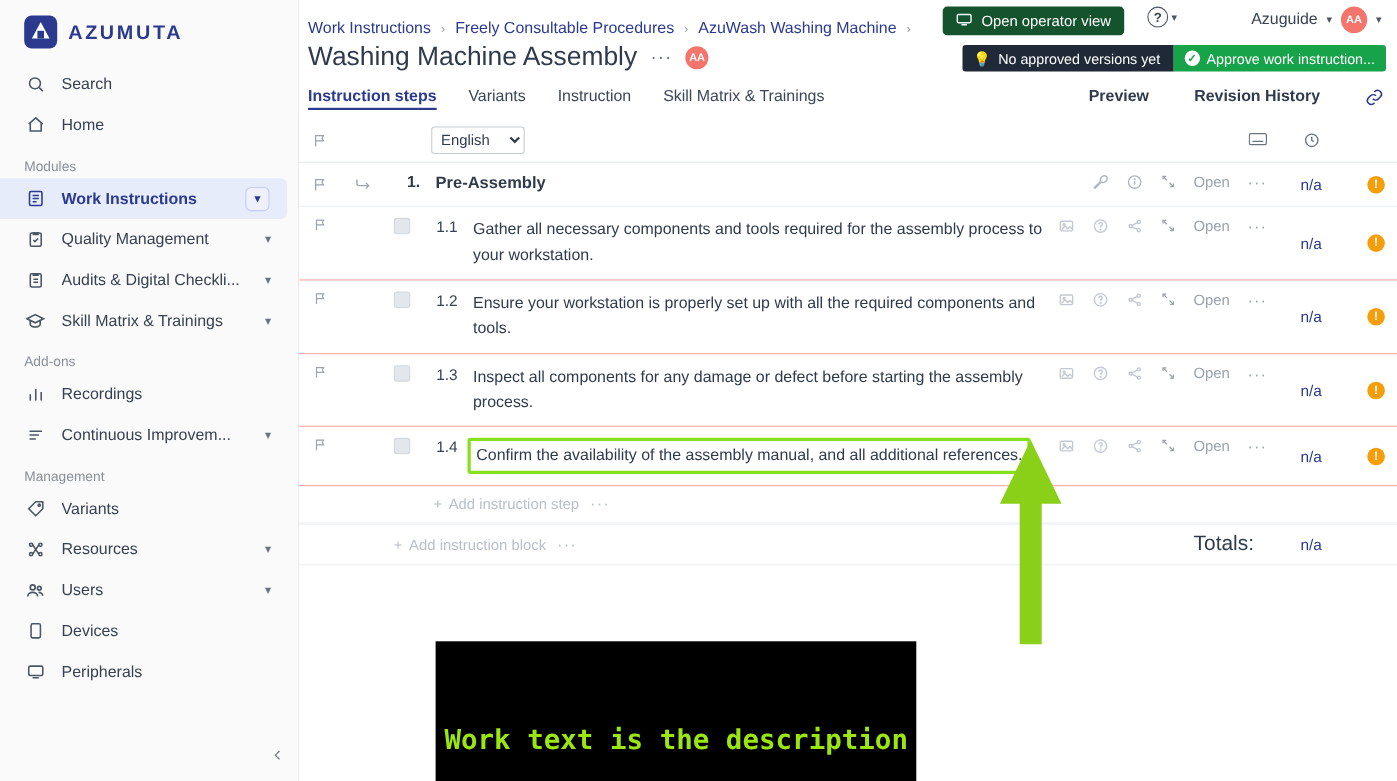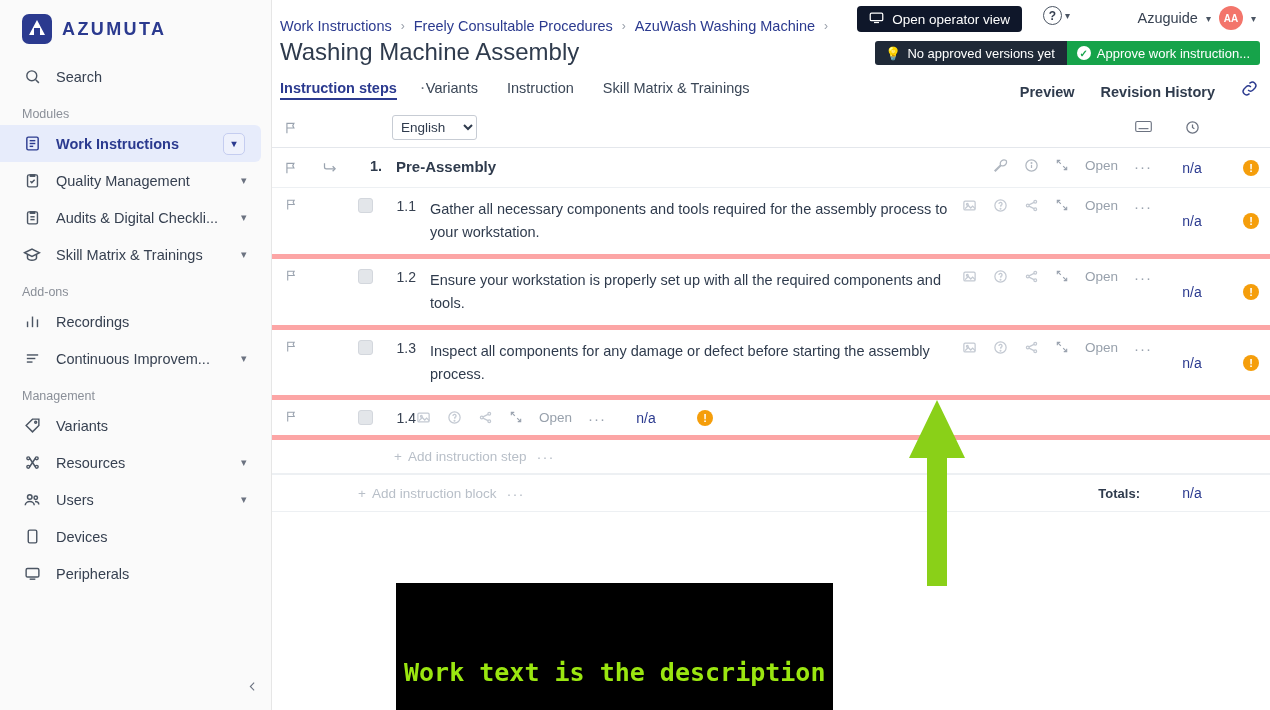--- a/index.html
+++ b/index.html
@@ -100,21 +100,21 @@
   .dots { color: #6b7280; font-size: 17px; letter-spacing: 1px; cursor: pointer; }
   .avatar-sm {
     width: 21px; height: 21px; border-radius: 50%;
     background: #f3756b; color: #fff; font-size: 10px; font-weight: 700;
     display: flex; align-items: center; justify-content: center;
   }
 
   
   .operator-view {
     position: absolute; right: 248px; top: 6px;
-    height: 26px; background: #0f172a; color: #fff;
+    height: 26px; background: #14532d; color: #fff;
     border-radius: 4px; display: flex; align-items: center; gap: 8px;
     padding: 0 12px; font-size: 13.5px; cursor: pointer;
   }
   .help-btn {
     position: absolute; right: 200px; top: 6px;
     display: flex; align-items: center; gap: 3px;
     color: #374151; font-size: 14px; cursor: pointer;
   }
   .help-circle {
     width: 19px; height: 19px; border-radius: 50%;
@@ -150,31 +150,31 @@
 
   
   .tabs {
     position: absolute; left: 288px; top: 80px; right: 0; height: 33px;
     display: flex; align-items: flex-start; gap: 29px;
     font-size: 14.5px;
   }
   .tab { color: #3b4757; padding-bottom: 2px; cursor: pointer; white-space: nowrap; }
   .tab.active { color: #2b3a8f; font-weight: 600; border-bottom: 2.5px solid #2b3a8f; }
   .tabs-right {
-    position: absolute; right: 12px; top: 0; display: flex; align-items: flex-end; gap: 26px;
+    position: absolute; right: 12px; top: 0; display: flex; align-items: flex-start; gap: 41px;
   }
   .tab-right { color: #2f3b4d; font-weight: 600; font-size: 14.5px; cursor: pointer; }
   .link-ico { color: #2b3a8f; font-size: 15px; cursor: pointer; }
   .tabs-rule {
     position: absolute; left: 280px; right: 0; top: 112px; height: 1px; background: #e4e7ec;
   }
 
   
   .table { position: absolute; left: 280px; right: 0; top: 108px; }
-  .trow { display: flex; align-items: stretch; border-bottom: 5px solid #fca5a5; min-height: 40px; }
+  .trow { display: flex; align-items: stretch; border-bottom: 1px solid #fca5a5; min-height: 40px; }
   .c-flag  { flex: 0 0 38px; display: flex; align-items: center; justify-content: center; color: #9aa3af; }
   .c-tree  { flex: 0 0 38px; display: flex; align-items: center; justify-content: center; color: #9aa3af; }
   .c-check { flex: 0 0 34px; display: flex; align-items: flex-start; justify-content: center; padding-top: 10px; }
   .c-num   { flex: 0 0 34px; font-size: 14px; color: #374151; padding-top: 10px; text-align: right; }
   .c-text  { flex: 1 1 auto; font-size: 14.5px; color: #2f3b4d; padding: 10px 12px 10px 14px; line-height: 1.58; }
   .c-icons { flex: 0 0 180px; display: flex; align-items: flex-start; gap: 14px; padding-top: 10px; color: #c3c9d2; font-size: 13px; }
   .c-na    { flex: 0 0 80px; display: flex; align-items: center; justify-content: center; font-size: 14px; color: #2b3a8f; }
   .c-warn  { flex: 0 0 38px; display: flex; align-items: center; justify-content: center; }
 
   .hdr { background: #fff; border-bottom: 1px solid #e4e7ec; min-height: 40px; }
@@ -201,21 +201,21 @@
     display: flex; align-items: center; justify-content: center;
   }
   .hl-text {
     border: 3px solid #86e01e; border-radius: 3px; padding: 2px 5px;
     display: inline-block; margin-left: -5px;
   }
   .add-row { display: flex; align-items: center; min-height: 30px; }
   .add-link { color: #b8bfc8; font-size: 13.5px; cursor: pointer; }
   .add-dots { color: #b8bfc8; font-size: 15px; letter-spacing: 1px; margin-left: 10px; cursor: pointer; }
   .totals-row { display: flex; align-items: center; border-top: 1px solid #edf0f3; border-bottom: 1px solid #edf0f3; min-height: 38px; }
-  .totals-label { flex: 0 0 auto; margin-left: auto; font-weight: 700; font-size: 13px; color: #2f3b4d; padding-right: 12px; }
+  .totals-label { flex: 0 0 auto; margin-left: auto; font-weight: 400; font-size: 19px; color: #2f3b4d; padding-right: 12px; }
 
   
   .arrow { position: absolute; left: 637px; top: 400px; width: 56px; height: 186px; }
   .ann-box {
     position: absolute; left: 404px; top: 583px;
     background: #000; color: #9ae610;
     font-family: "DejaVu Sans Mono", monospace;
     font-size: 25px; font-weight: 700; line-height: 1.38;
     padding: 4px 8px;
     white-space: pre;
@@ -236,20 +236,29 @@
     <div class="nav-item">
       <span class="ico">
         <svg width="17" height="17" viewBox="0 0 24 24" fill="none" stroke="currentColor" stroke-width="2">
             <circle cx="11" cy="11" r="7"></circle>
             <line x1="16.5" y1="16.5" x2="21" y2="21"></line>
           </svg>
       </span>
       <span class="label">Search</span>
     </div>
 
+    <div class="nav-item">
+      <span class="ico">
+        <svg width="17" height="17" viewBox="0 0 24 24" fill="none" stroke="currentColor" stroke-width="2">
+            <path d="M3 11l9-8 9 8"></path>
+            <path d="M5 10v10h14V10"></path>
+          </svg>
+      </span>
+      <span class="label">Home</span>
+    </div>
 
     <div class="nav-section">Modules</div>
 
     <div class="nav-item active">
       <span class="ico">
         <svg width="17" height="17" viewBox="0 0 24 24" fill="none" stroke="currentColor" stroke-width="2">
             <rect x="4" y="3" width="16" height="18" rx="2"></rect>
             <line x1="8" y1="8" x2="16" y2="8"></line>
             <line x1="8" y1="12" x2="16" y2="12"></line>
             <line x1="8" y1="16" x2="13" y2="16"></line>
@@ -390,21 +399,21 @@
 
     <div class="breadcrumb" style="left:8px;">
       <span class="crumb">Work Instructions</span>
       <span class="sep">›</span>
       <span class="crumb">Freely Consultable Procedures</span>
       <span class="sep">›</span>
       <span class="crumb last">AzuWash Washing Machine</span>
       <span class="sep">›</span>
     </div>
 
-    <div class="titlerow" style="left:8px;flex-direction:column;">
+    <div class="titlerow" style="left:8px;">
       <span class="page-title">Washing Machine Assembly</span>
       <span class="dots">···</span>
       <span class="avatar-sm">AA</span>
     </div>
 
     <div class="operator-view">
       <span>
         <svg width="15" height="15" viewBox="0 0 24 24" fill="none" stroke="currentColor" stroke-width="2">
             <rect x="2" y="5" width="20" height="12" rx="2"></rect>
             <line x1="8" y1="20" x2="16" y2="20"></line>
@@ -697,20 +706,23 @@
         <div class="c-flag" style="align-items:flex-start;padding-top:10px;">
           <svg width="13" height="13" viewBox="0 0 24 24" fill="none" stroke="currentColor" stroke-width="2">
               <path d="M5 21V4h12l-2 4 2 4H5"></path>
             </svg>
         </div>
         <div class="c-tree"></div>
         <div class="c-check">
             <span class="checkbox"></span>
           </div>
         <div class="c-num">1.4</div>
+        <div class="c-text" style="padding-left:14px;">
+          <span class="hl-text">Confirm the availability of the assembly manual, and all additional references.</span>
+        </div>
         <div class="c-icons" style="flex:0 0 190px;justify-content:flex-end;gap:16px;">
           <span>
             <svg width="15" height="15" viewBox="0 0 24 24" fill="none" stroke="#c3c9d2" stroke-width="2">
                 <rect x="3" y="5" width="18" height="14" rx="2"></rect>
                 <circle cx="8.5" cy="10" r="1.4"></circle>
                 <polyline points="5 17 10 12 14 16 17 13 21 17"></polyline>
               </svg>
           </span>
           <span>
             <svg width="15" height="15" viewBox="0 0 24 24" fill="none" stroke="#c3c9d2" stroke-width="2">

